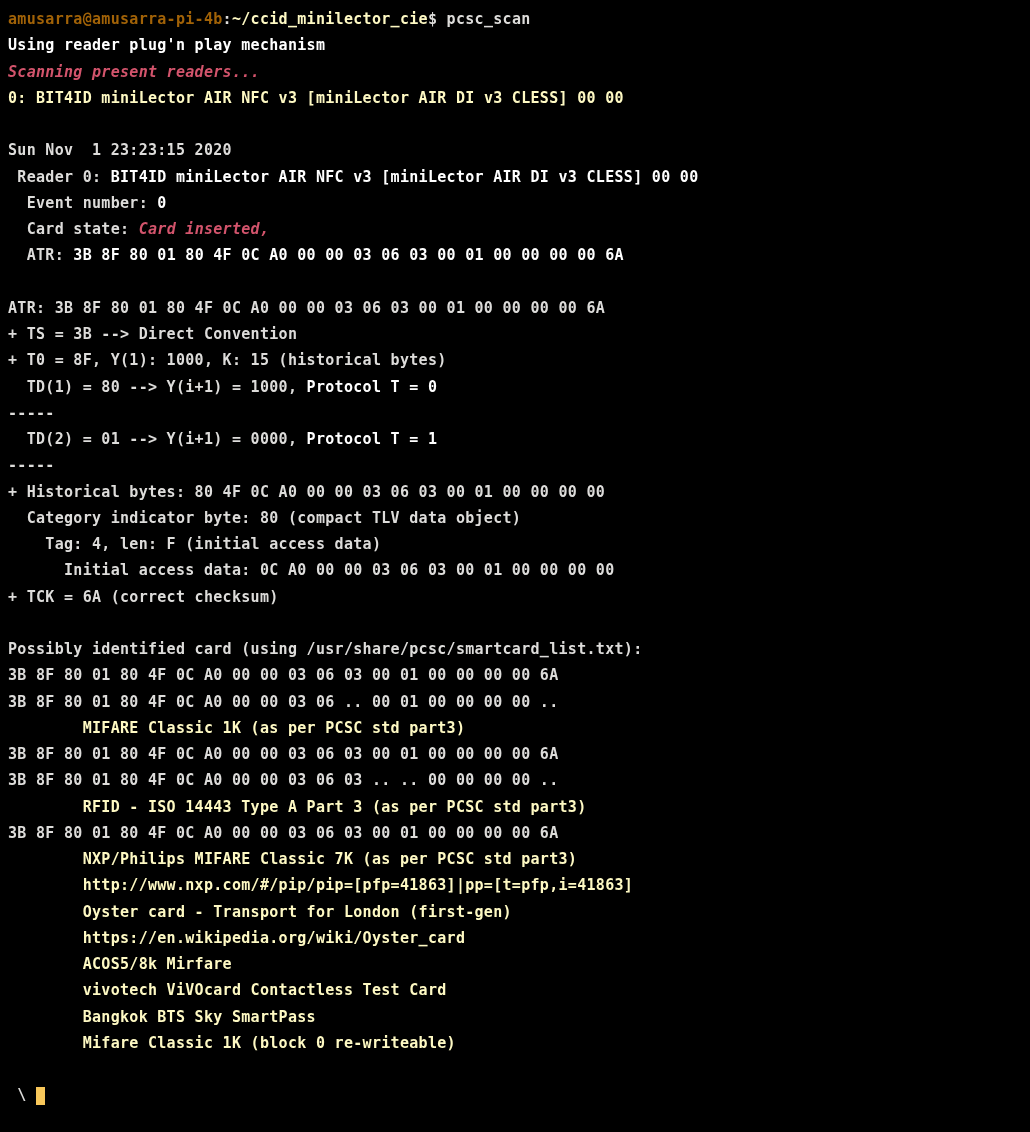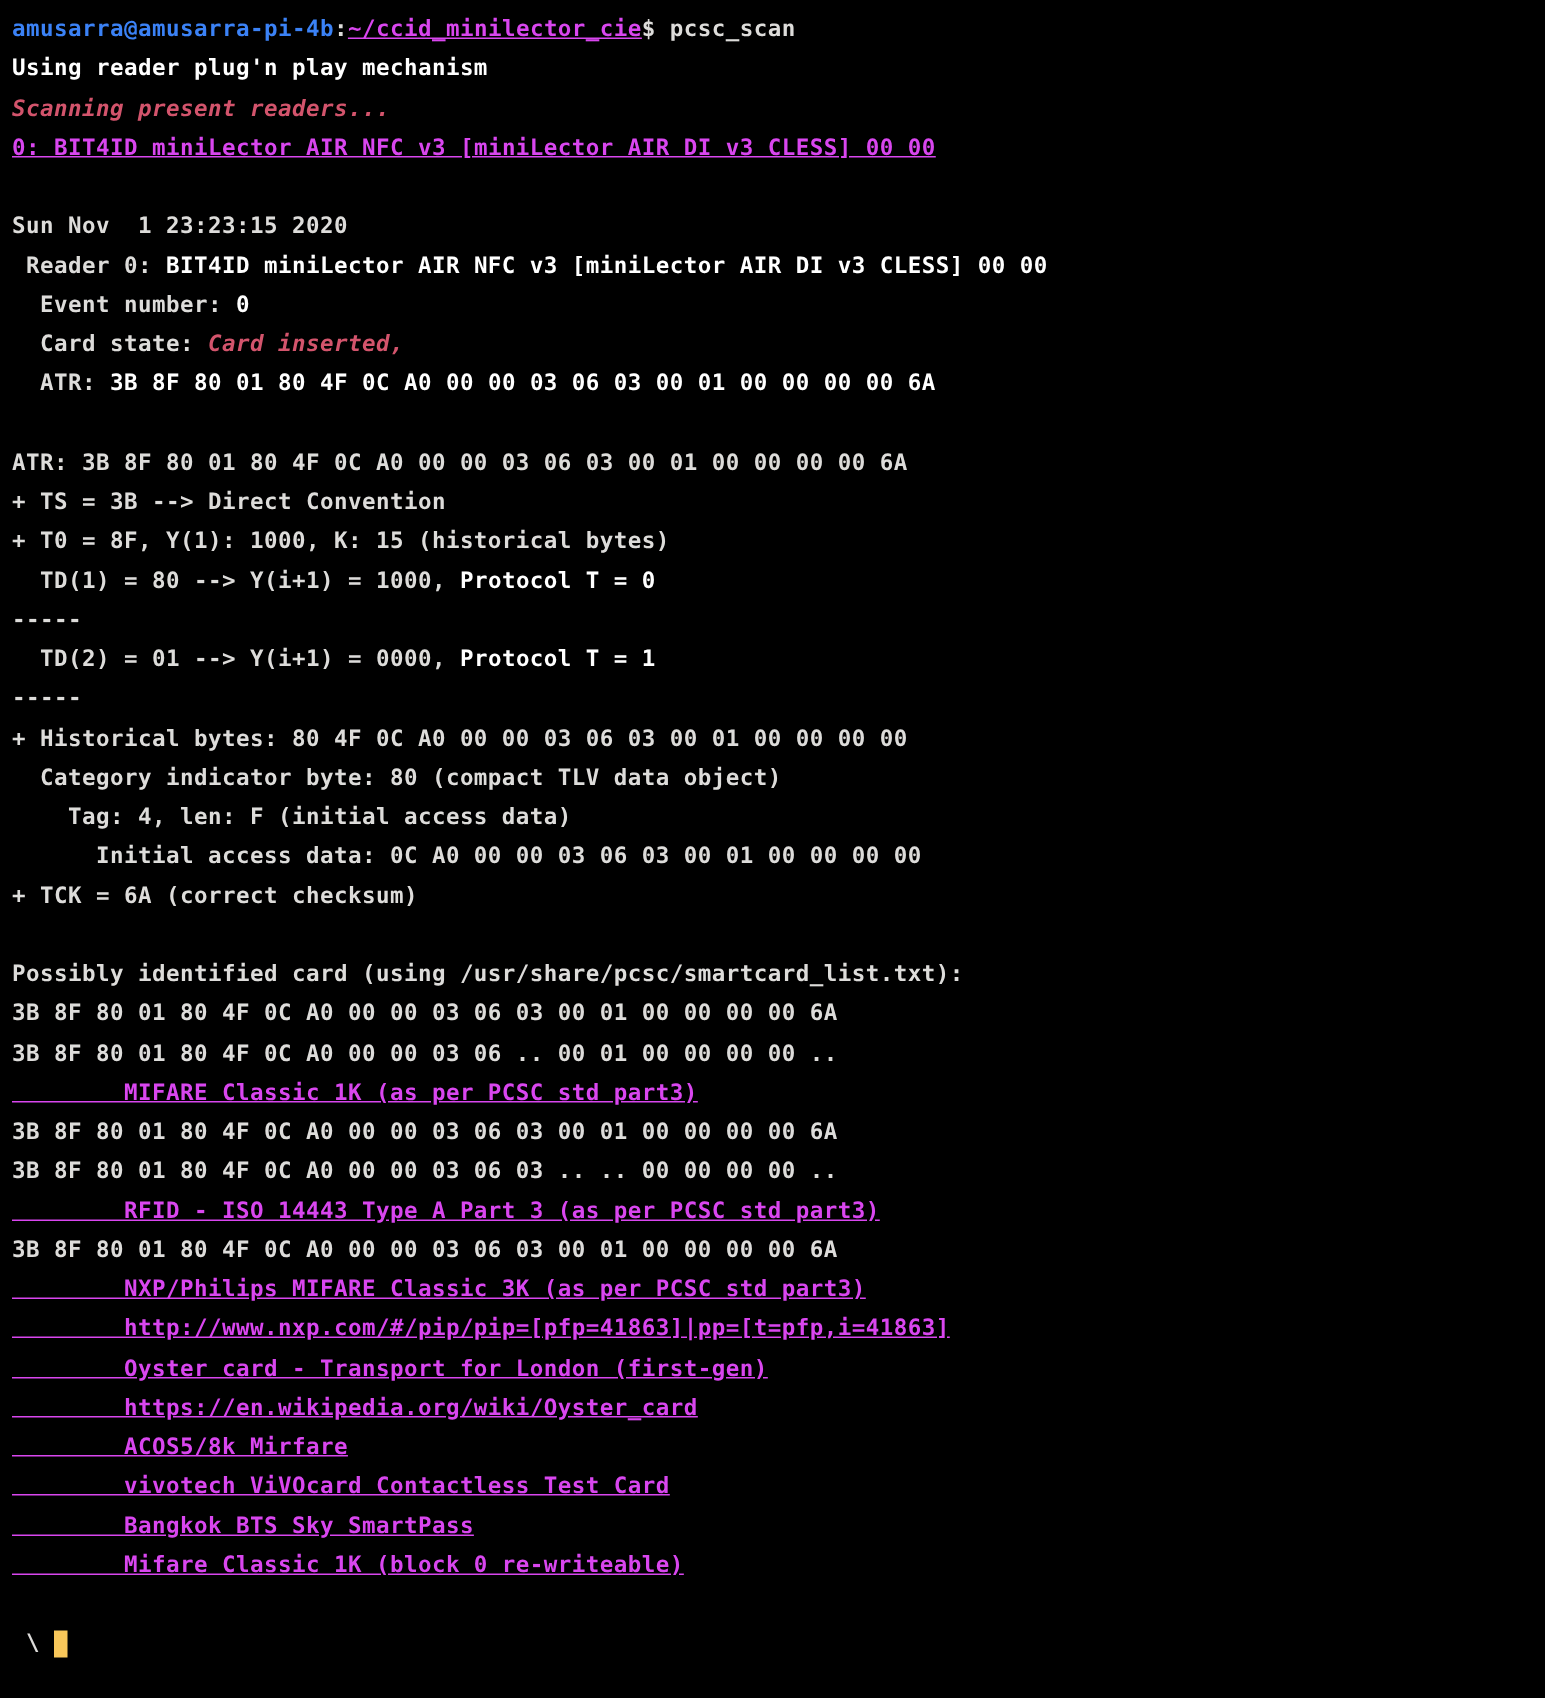--- a/index.html
+++ b/index.html
@@ -9,22 +9,22 @@
       font-size: 15px;
       line-height: 1.75;
       color: #dddcda;
       padding: 6px 8px;
       width: 1030px;
       height: 1132px;
       overflow: hidden;
       font-weight: 600;
       letter-spacing: 0.3px;
     }
-    .green { color: #3b82f6; }
-    .blue { color: #d946ef; text-decoration: underline; }
+    .green { color: #a16207; }
+    .blue { color: #fef9c3; }
     .purple { color: #ffffff; }
     .red { color: #d3546c; font-style: italic; }
     .white { color: #dddcda; }
     .cursor {
       display: inline-block;
       background: #f8c75a;
       width: 9px;
       height: 18px;
       vertical-align: middle;
     }
@@ -58,21 +58,21 @@
 <span class="white">+ TCK = 6A (correct checksum)</span>
 
 <span class="white">Possibly identified card (using /usr/share/pcsc/smartcard_list.txt):</span>
 <span class="white">3B 8F 80 01 80 4F 0C A0 00 00 03 06 03 00 01 00 00 00 00 6A</span>
 <span class="white">3B 8F 80 01 80 4F 0C A0 00 00 03 06 .. 00 01 00 00 00 00 ..</span>
 <span class="blue">        MIFARE Classic 1K (as per PCSC std part3)</span>
 <span class="white">3B 8F 80 01 80 4F 0C A0 00 00 03 06 03 00 01 00 00 00 00 6A</span>
 <span class="white">3B 8F 80 01 80 4F 0C A0 00 00 03 06 03 .. .. 00 00 00 00 ..</span>
 <span class="blue">        RFID - ISO 14443 Type A Part 3 (as per PCSC std part3)</span>
 <span class="white">3B 8F 80 01 80 4F 0C A0 00 00 03 06 03 00 01 00 00 00 00 6A</span>
-<span class="blue">        NXP/Philips MIFARE Classic 3K (as per PCSC std part3)</span>
+<span class="blue">        NXP/Philips MIFARE Classic 7K (as per PCSC std part3)</span>
 <span class="blue">        http://www.nxp.com/#/pip/pip=[pfp=41863]|pp=[t=pfp,i=41863]</span>
 <span class="blue">        Oyster card - Transport for London (first-gen)</span>
 <span class="blue">        https://en.wikipedia.org/wiki/Oyster_card</span>
 <span class="blue">        ACOS5/8k Mirfare</span>
 <span class="blue">        vivotech ViVOcard Contactless Test Card</span>
 <span class="blue">        Bangkok BTS Sky SmartPass</span>
 <span class="blue">        Mifare Classic 1K (block 0 re-writeable)</span>
 
 <span class="white"><span> \ </span><span class="cursor"></span></span></pre>
 

